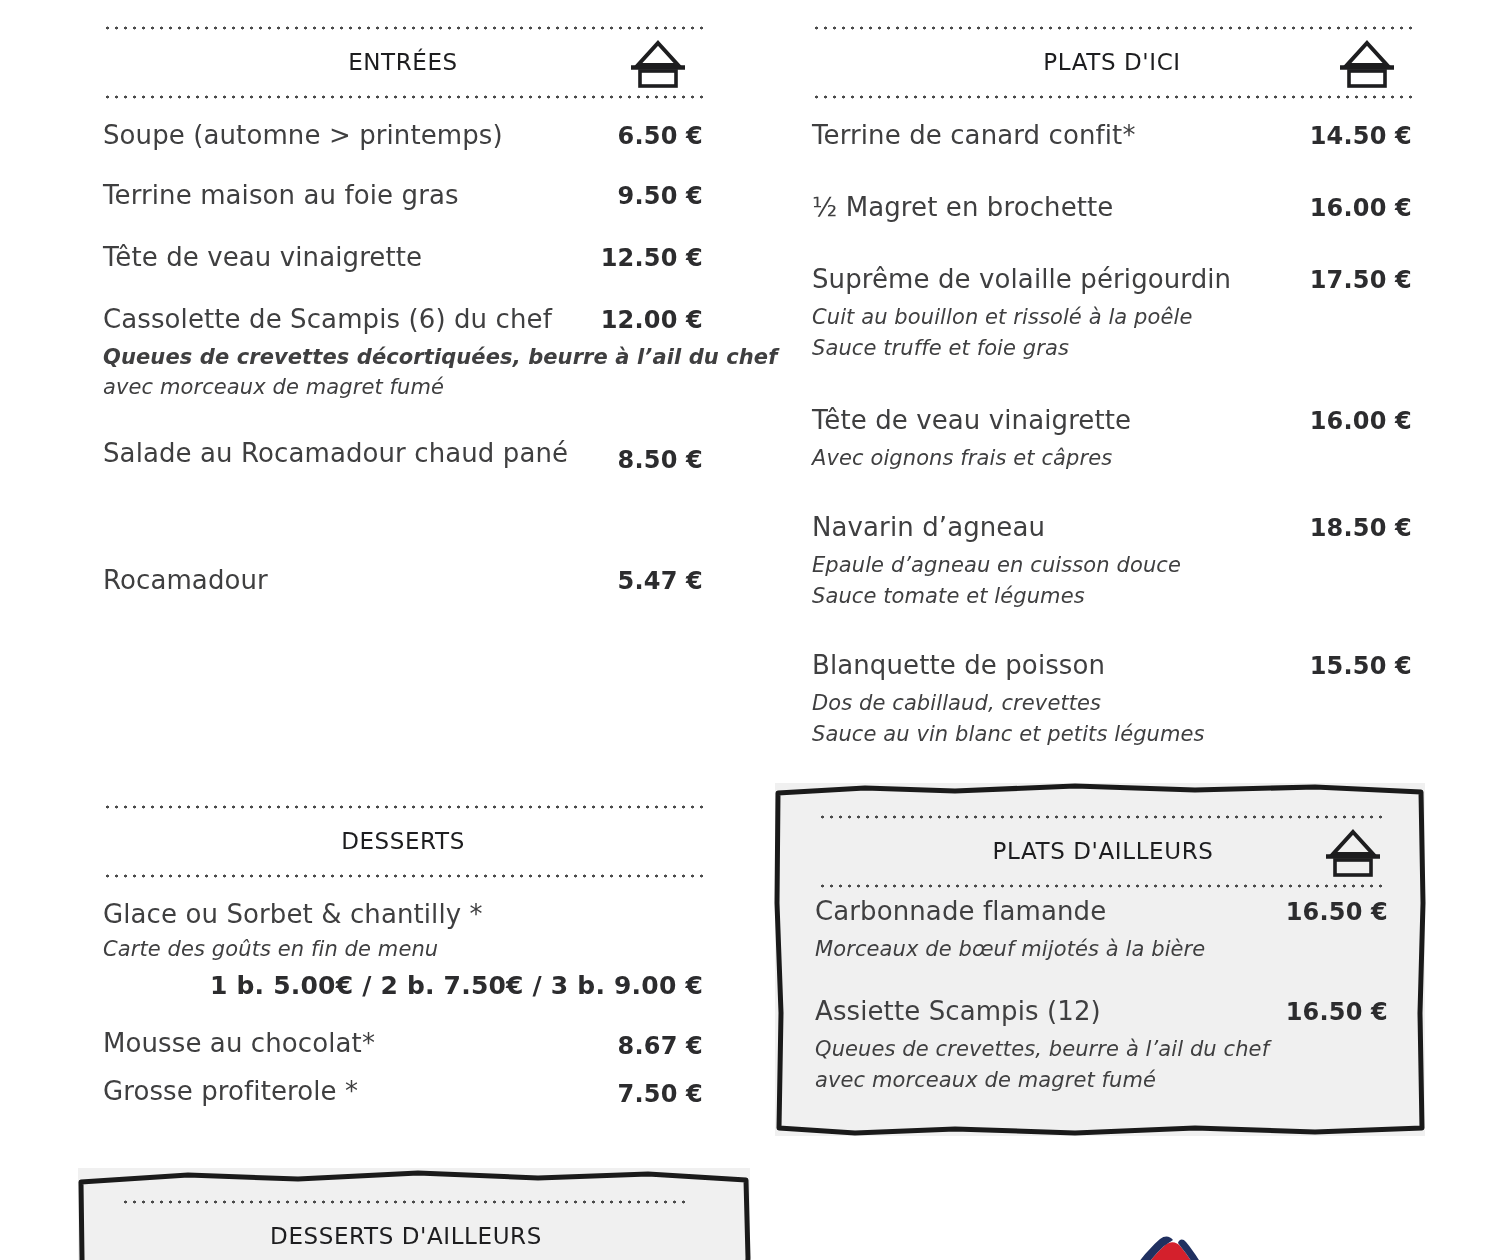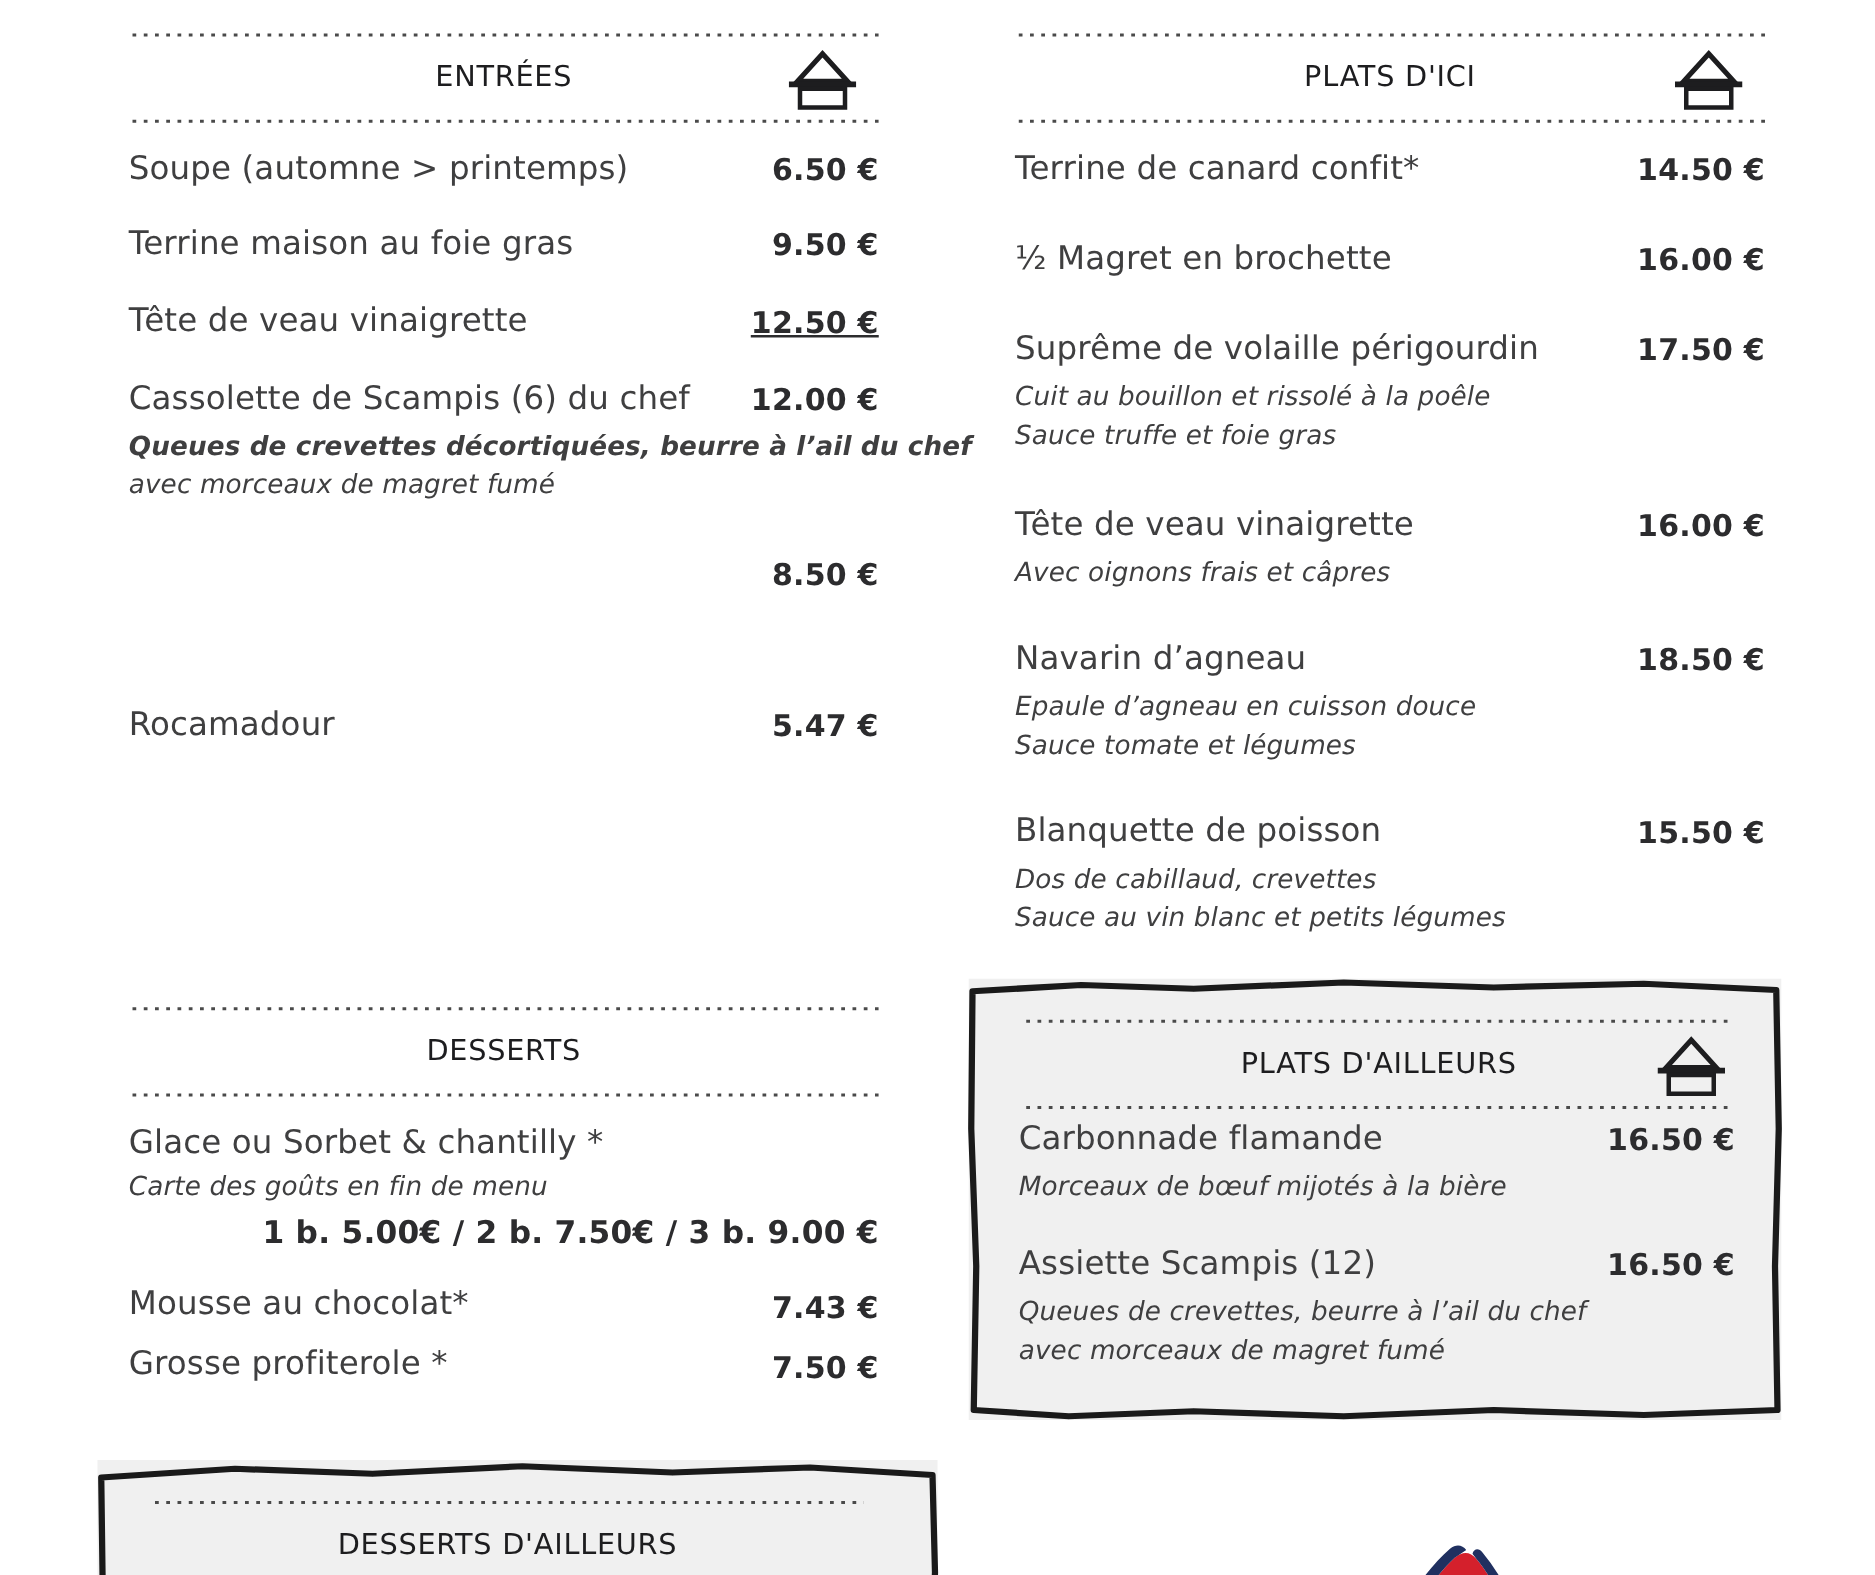--- a/index.html
+++ b/index.html
@@ -106,31 +106,32 @@
     <div class="item-price" style="position:absolute;right:0;top:2px;">6.50 €</div>
   </div>
 
   <div class="item" style="height:58px;">
     <div class="item-name" style="position:absolute;left:0;top:0;">Terrine maison au foie gras</div>
     <div class="item-price" style="position:absolute;right:0;top:2px;">9.50 €</div>
   </div>
 
   <div class="item" style="height:58px;">
     <div class="item-name" style="position:absolute;left:0;top:0;">Tête de veau vinaigrette</div>
-    <div class="item-price" style="position:absolute;right:0;top:2px;text-decoration:underline;">12.50 €</div>
+    <div class="item-price" style="position:absolute;right:0;top:2px;">12.50 €</div>
   </div>
 
   <div class="item" style="height:130px;">
     <div class="item-name" style="position:absolute;left:0;top:0;">Cassolette de Scampis (6) du chef</div>
     <div class="item-price" style="position:absolute;right:0;top:2px;">12.00 €</div>
     <div class="item-desc" style="position:absolute;left:0;top:38px;white-space:nowrap;font-weight:bold;">Queues de crevettes décortiquées, beurre à l’ail du chef</div>
     <div class="item-desc" style="position:absolute;left:0;top:68px;white-space:nowrap;">avec morceaux de magret fumé</div>
   </div>
 
   <div class="item" style="height:58px;">
+    <div class="item-name" style="position:absolute;left:0;top:0;">Salade au Rocamadour chaud pané</div>
     <div class="item-price" style="position:absolute;right:0;top:8px;">8.50 €</div>
   </div>
 </div>
 
 <div class="section" style="left:103px; top:547px; width:600px;">
   <div class="item" style="margin-top:18px;height:50px;">
     <div class="item-name" style="position:absolute;left:0;top:0;">Rocamadour</div>
     <div class="item-price" style="position:absolute;right:0;top:2px;">5.47 €</div>
   </div>
 </div>
@@ -143,21 +144,21 @@
   </div>
 
   <div class="item" style="margin-top:20px;height:125px;">
     <div class="item-name" style="position:absolute;left:0;top:0;">Glace ou Sorbet &amp; chantilly *</div>
     <div class="item-desc" style="position:absolute;left:0;top:35px;white-space:nowrap;">Carte des goûts en fin de menu</div>
     <div class="item-price" style="position:absolute;right:0;top:72px;font-weight:600;font-size:25px;">1 b. 5.00€ / 2 b. 7.50€ / 3 b. 9.00 €</div>
   </div>
 
   <div class="item" style="height:44px;">
     <div class="item-name" style="position:absolute;left:0;top:0;">Mousse au chocolat*</div>
-    <div class="item-price" style="position:absolute;right:0;top:4px;">7.43 €</div>
+    <div class="item-price" style="position:absolute;right:0;top:4px;">8.67 €</div>
   </div>
 
   <div class="item" style="height:44px;">
     <div class="item-name" style="position:absolute;left:0;top:0;">Grosse profiterole *</div>
     <div class="item-price" style="position:absolute;right:0;top:4px;">7.50 €</div>
   </div>
 </div>
 
 <div class="section" style="left:812px; top:26px; width:600px;">
 

